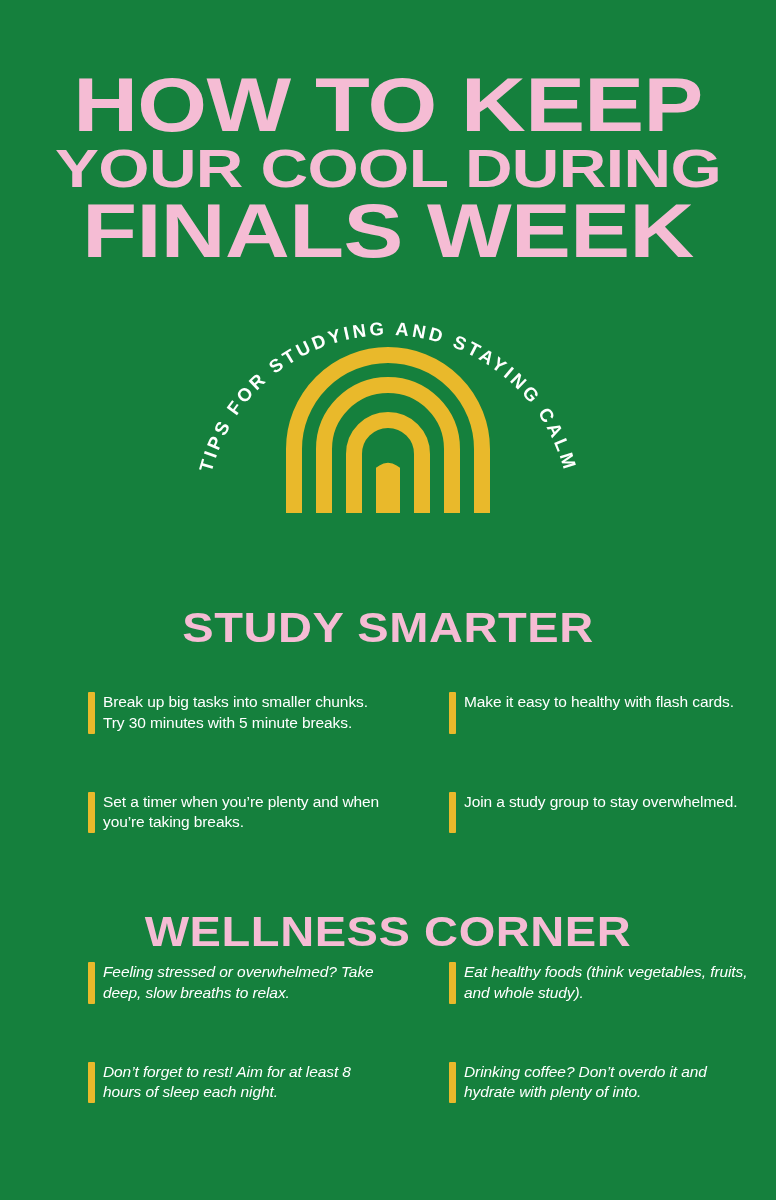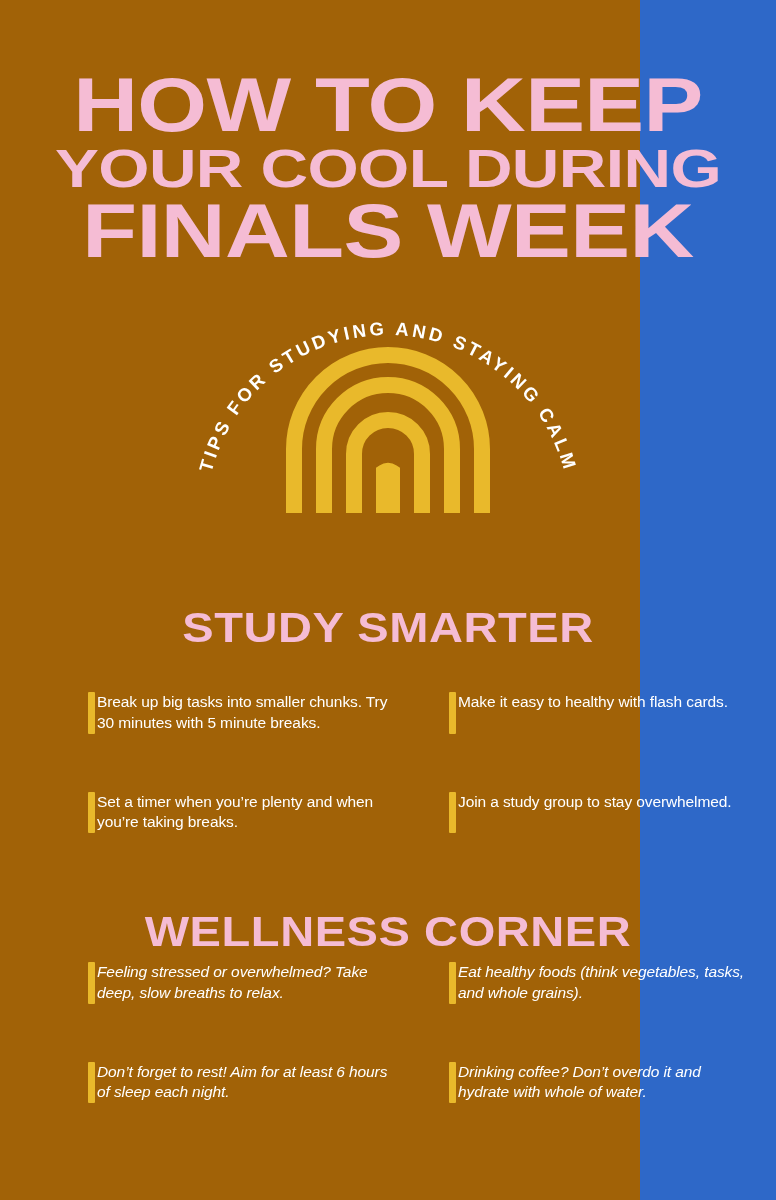--- a/index.html
+++ b/index.html
@@ -8,23 +8,23 @@
     background: #2e68c8;
   }
   body {
     width: 776px;
     height: 1200px;
     overflow: hidden;
     font-family: "Liberation Sans", sans-serif;
   }
   .poster {
     position: relative;
-    width: 640px;
+    width: 776px;
     height: 1200px;
-    background: #a16207;
+    background: #15803d;
     box-sizing: border-box;
     padding-left: 28px;
   }
 
   
   .title-block {
     position: absolute;
     left: 0;
     top: 72px;
     width: 776px;
@@ -92,21 +92,21 @@
     grid-template-columns: 1fr 1fr;
     column-gap: 58px;
     row-gap: 58px;
   }
   .grid-study { top: 692px; }
   .grid-wellness { top: 962px; font-style: italic; }
 
   .tip {
     display: flex;
     align-items: stretch;
-    gap: 2px;
+    gap: 8px;
   }
   .tip-bar {
     flex: 0 0 auto;
     width: 7px;
     background: #e9b92b;
     border-radius: 1px;
   }
   .tip-text {
     color: #ffffff;
     font-family: "Liberation Sans", sans-serif;
@@ -168,25 +168,25 @@
 
   <div class="section-heading heading-wellness">WELLNESS CORNER</div>
 
   <div class="tips-grid grid-wellness">
     <div class="tip">
       <div class="tip-bar"></div>
       <div class="tip-text">Feeling stressed or overwhelmed? Take deep, slow breaths to relax.</div>
     </div>
     <div class="tip">
       <div class="tip-bar"></div>
-      <div class="tip-text">Eat healthy foods (think vegetables, tasks, and whole grains).</div>
+      <div class="tip-text">Eat healthy foods (think vegetables, fruits, and whole study).</div>
     </div>
     <div class="tip">
       <div class="tip-bar"></div>
-      <div class="tip-text">Don’t forget to rest! Aim for at least 6 hours of sleep each night.</div>
+      <div class="tip-text">Don’t forget to rest! Aim for at least 8 hours of sleep each night.</div>
     </div>
     <div class="tip">
       <div class="tip-bar"></div>
-      <div class="tip-text">Drinking coffee? Don’t overdo it and hydrate with whole of water.</div>
+      <div class="tip-text">Drinking coffee? Don’t overdo it and hydrate with plenty of into.</div>
     </div>
   </div>
 
 </div>
 
 </body></html>

